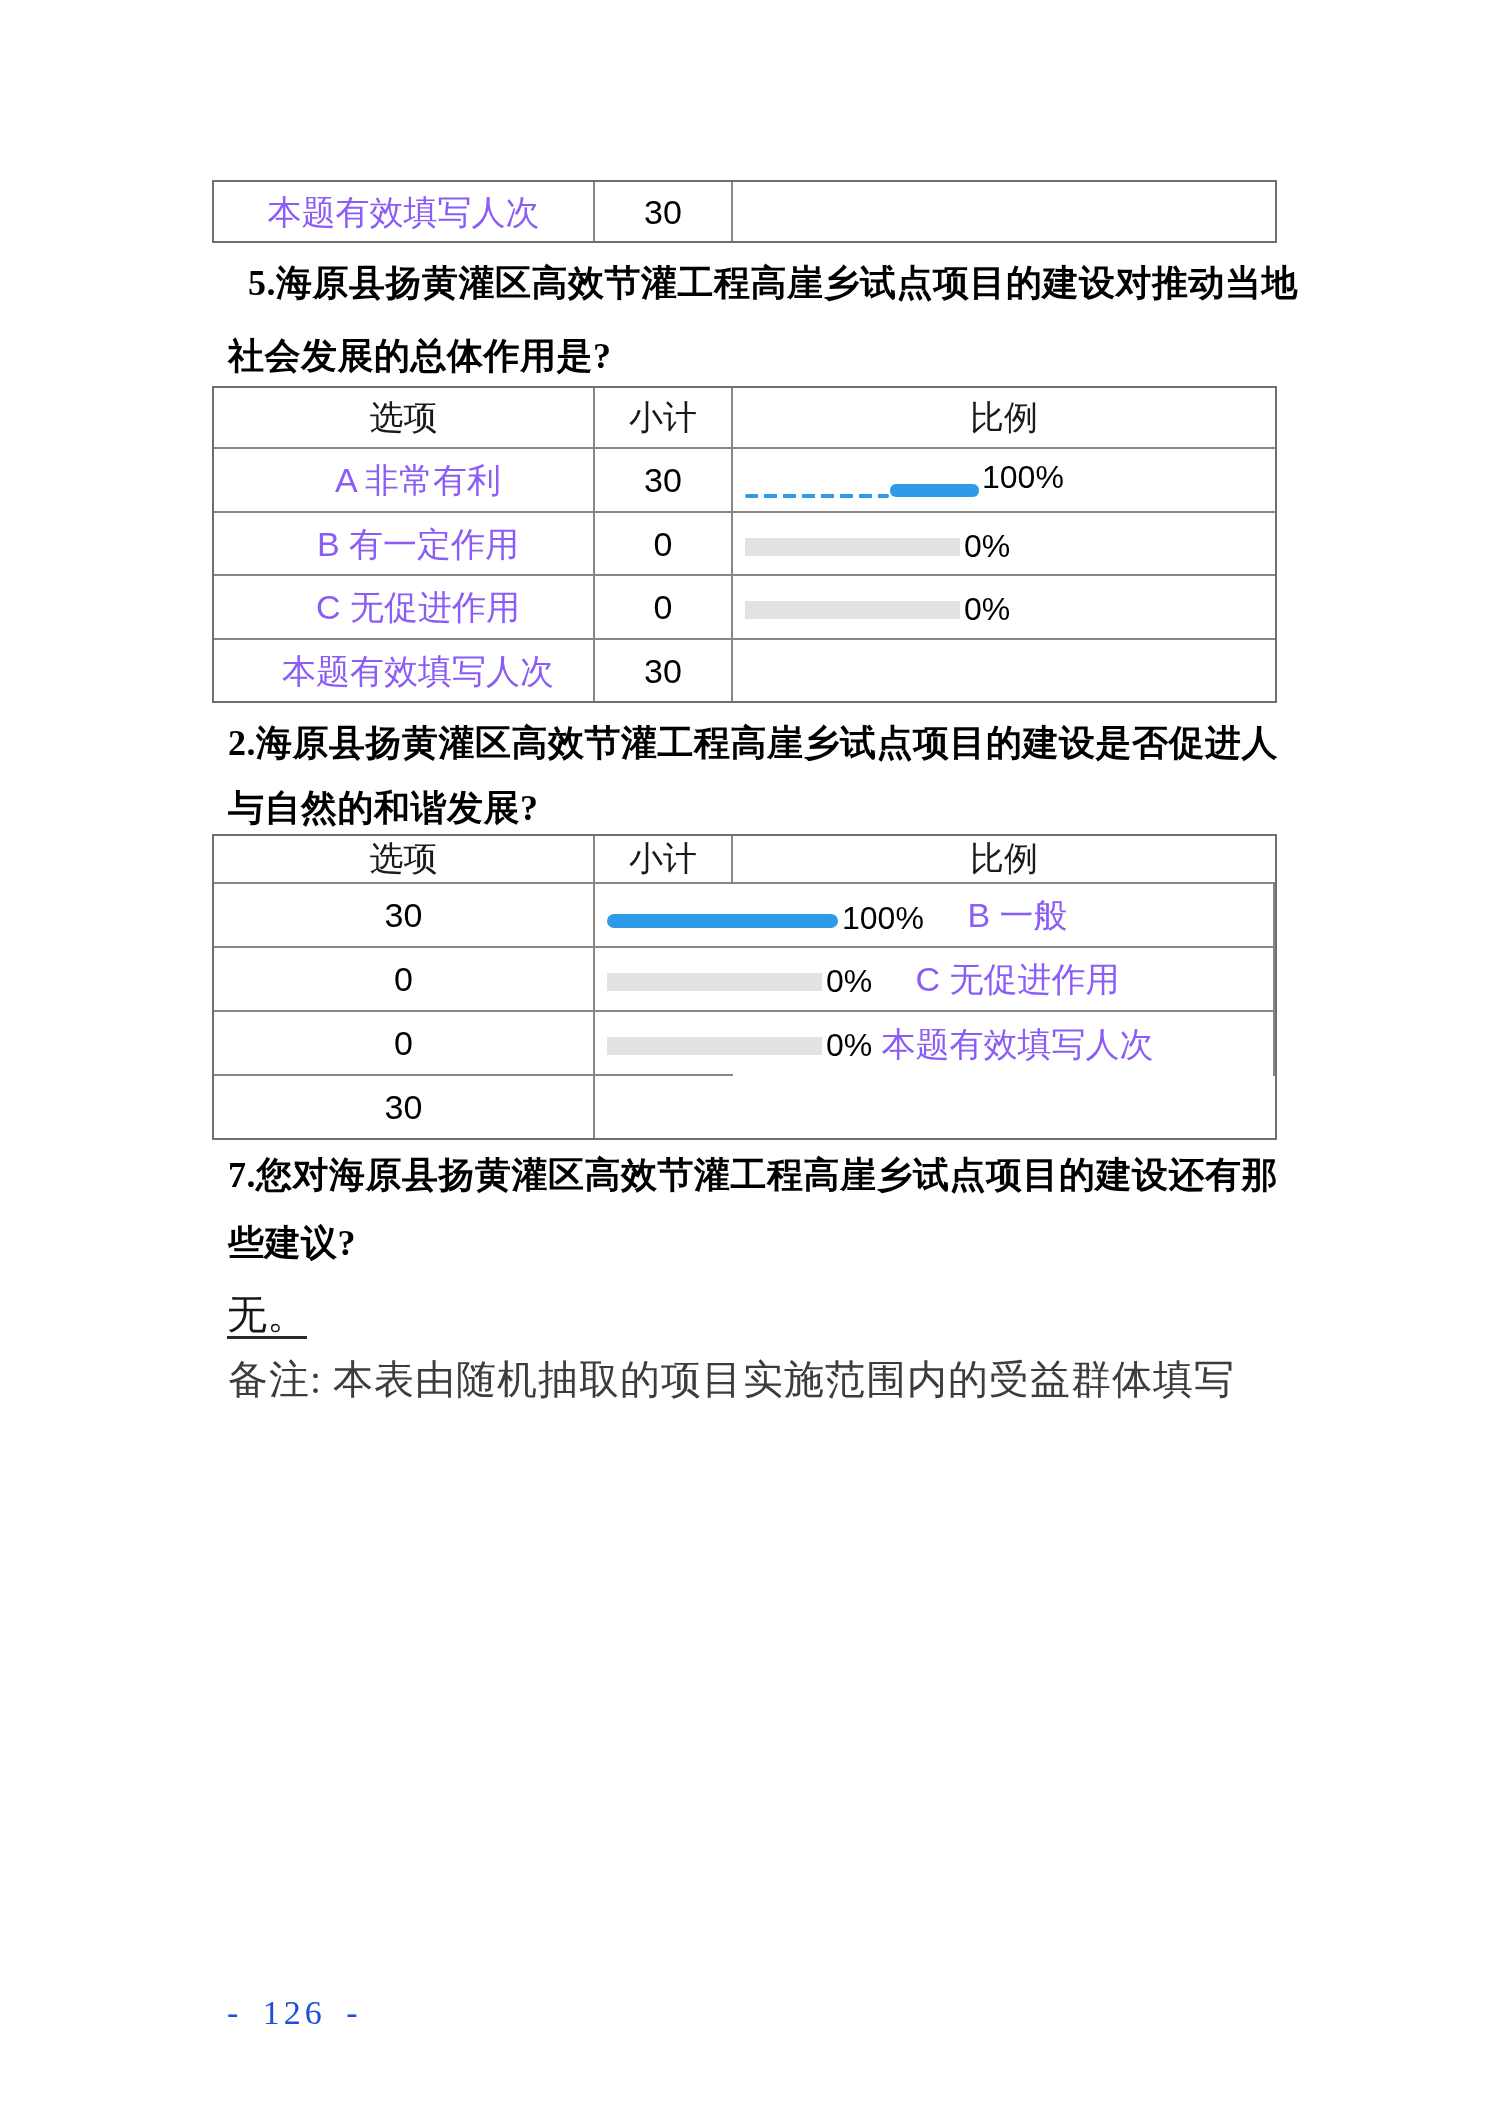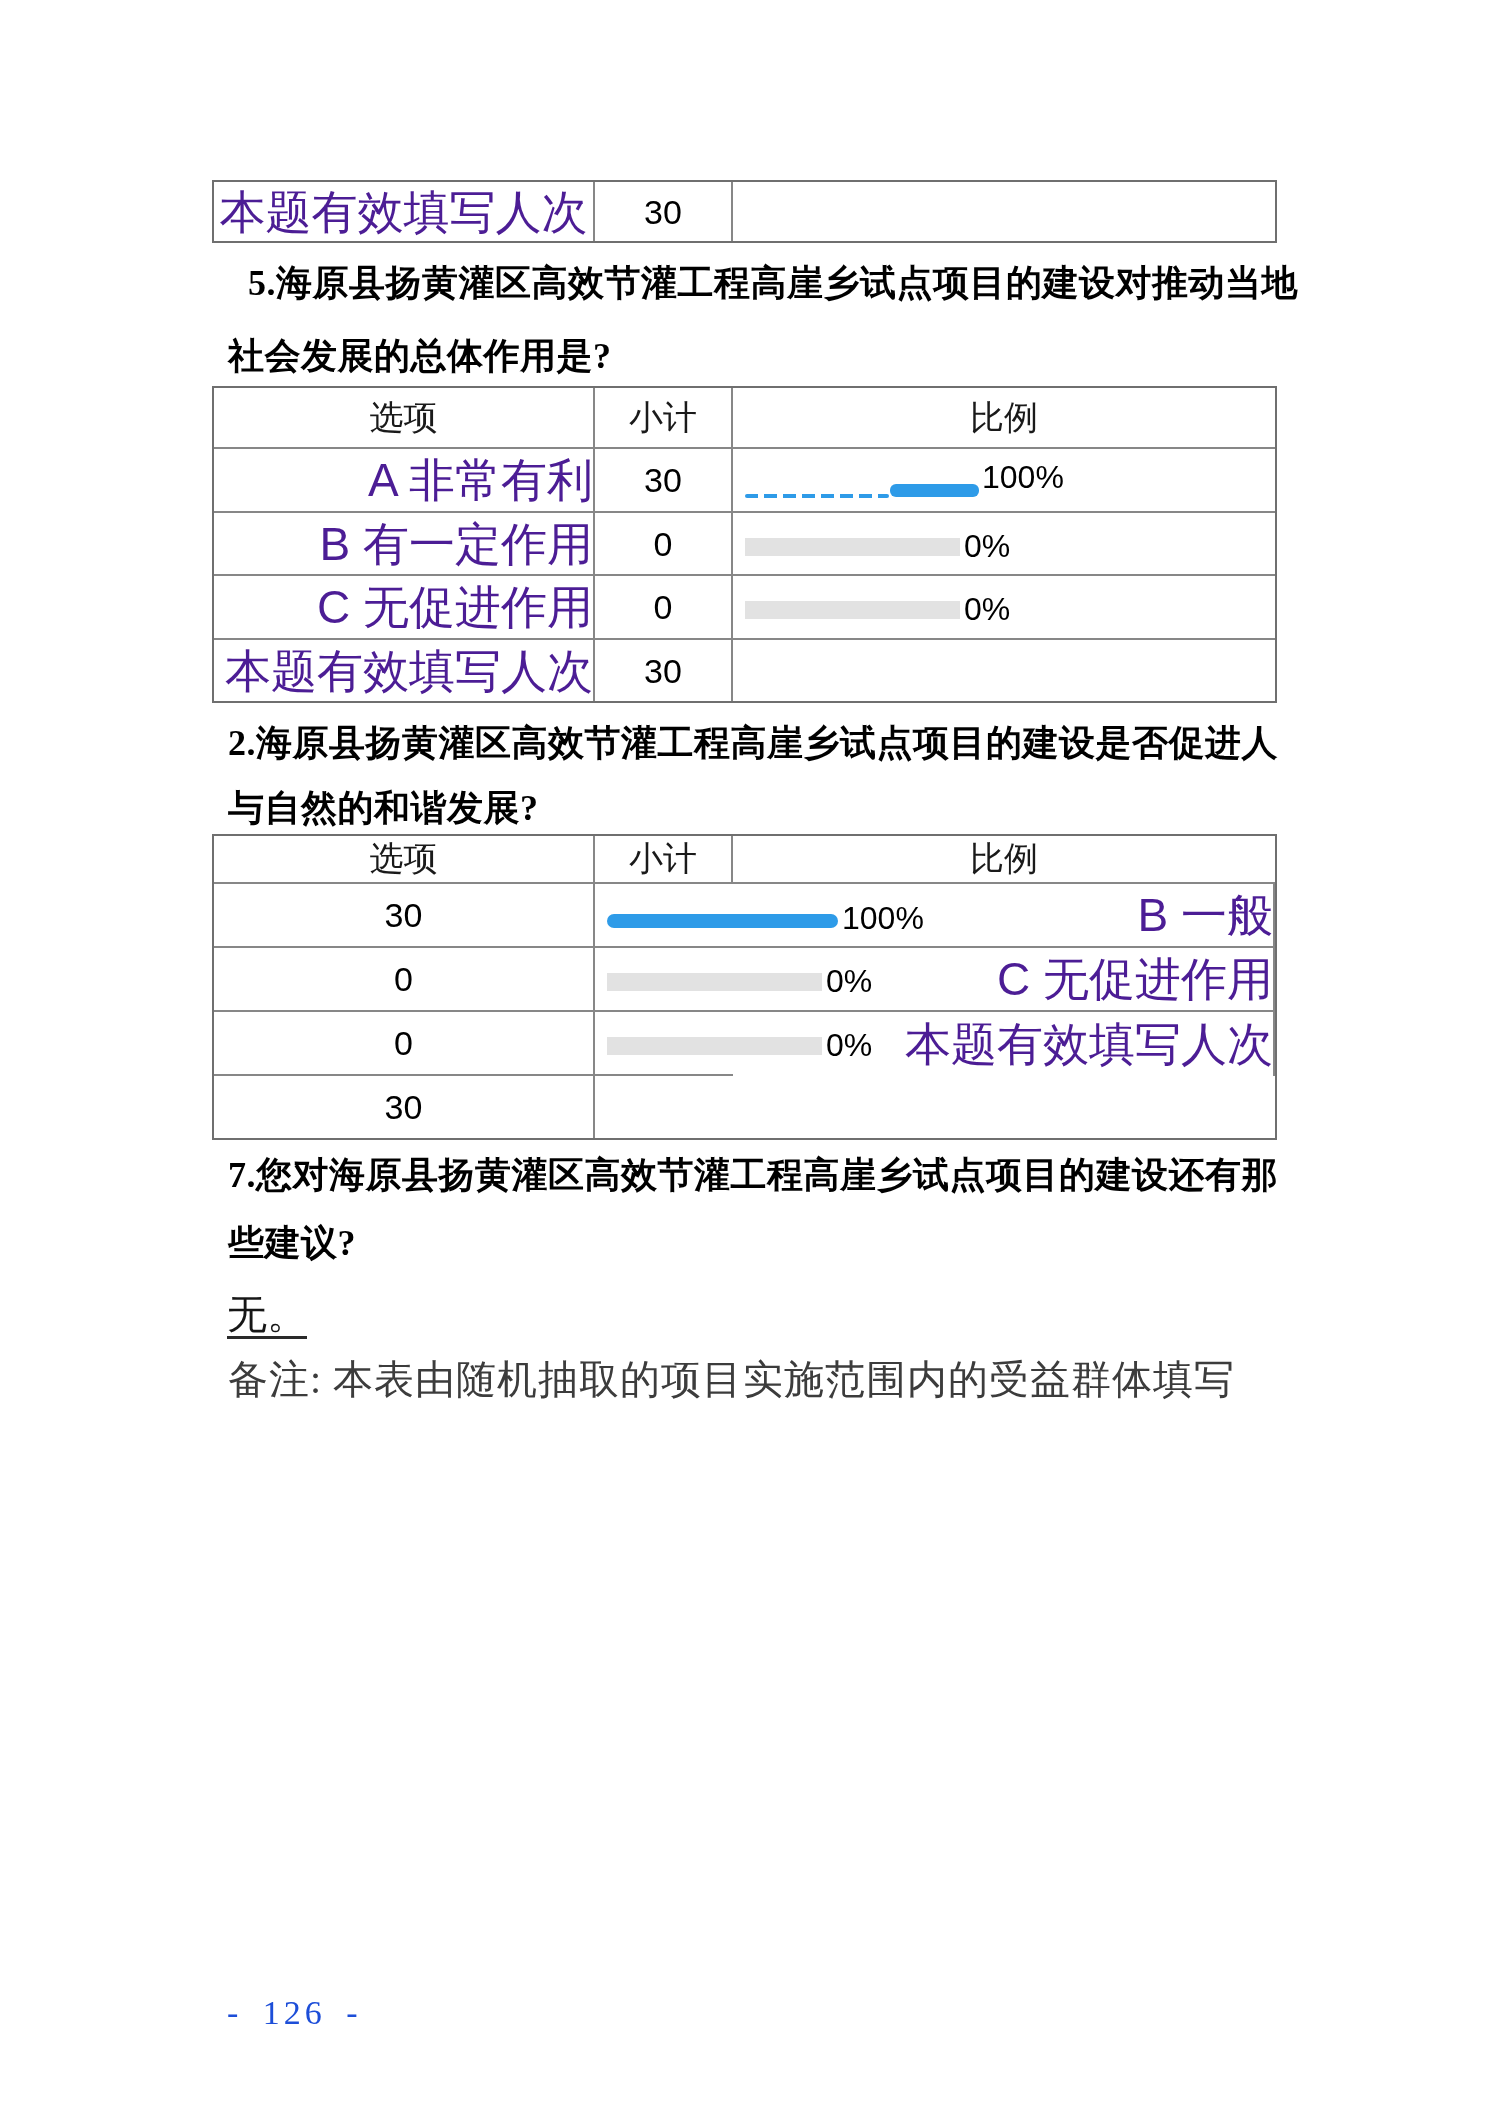--- a/index.html
+++ b/index.html
@@ -13,26 +13,26 @@
     border:2px solid #6f6f6f;background:#fff;
     display:grid;grid-template-columns:381px 138px 1fr;
   }
   .cell{
     position:relative;box-sizing:border-box;display:flex;align-items:center;
     border-right:2px solid #878787;border-bottom:2px solid #878787;
     overflow:visible;
   }
   .cell.last-col{border-right:none;}
   .cell.last-row{border-bottom:none;}
-  .cell.c1{padding-left:29px;justify-content:flex-end;}
+  .cell.c1{padding-left:29px;justify-content:center;}
   .cell.c2{justify-content:center;}
   .cell.center{justify-content:center;padding-left:0;}
   .opt{
     font-family:"Liberation Sans","Liberation Serif",serif;
-    font-size:46px;color:#4c1d95;white-space:nowrap;line-height:1;
+    font-size:34px;color:#8b5cf6;white-space:nowrap;line-height:1;
   }
   .hdrtxt{font-size:34px;color:#1a1a1a;line-height:1;}
   .cnt{font-family:"Liberation Sans",sans-serif;font-size:34px;color:#000;line-height:1;}
   
   .bar{position:absolute;}
   .bar-gray{left:12px;width:215px;height:18px;top:calc(50% - 6px);background:var(--bar-gray);}
   .bar-blue-full{left:12px;width:231px;height:14px;top:calc(50% - 1px);border-radius:7px;background:var(--accent);}
   .bar-blue-solid{left:157px;width:89px;height:13px;top:calc(50% + 4px);border-radius:6px;background:var(--accent);}
   .bar-dashed{
     left:12px;width:144px;height:4px;top:calc(50% + 14px);border-radius:2px;

